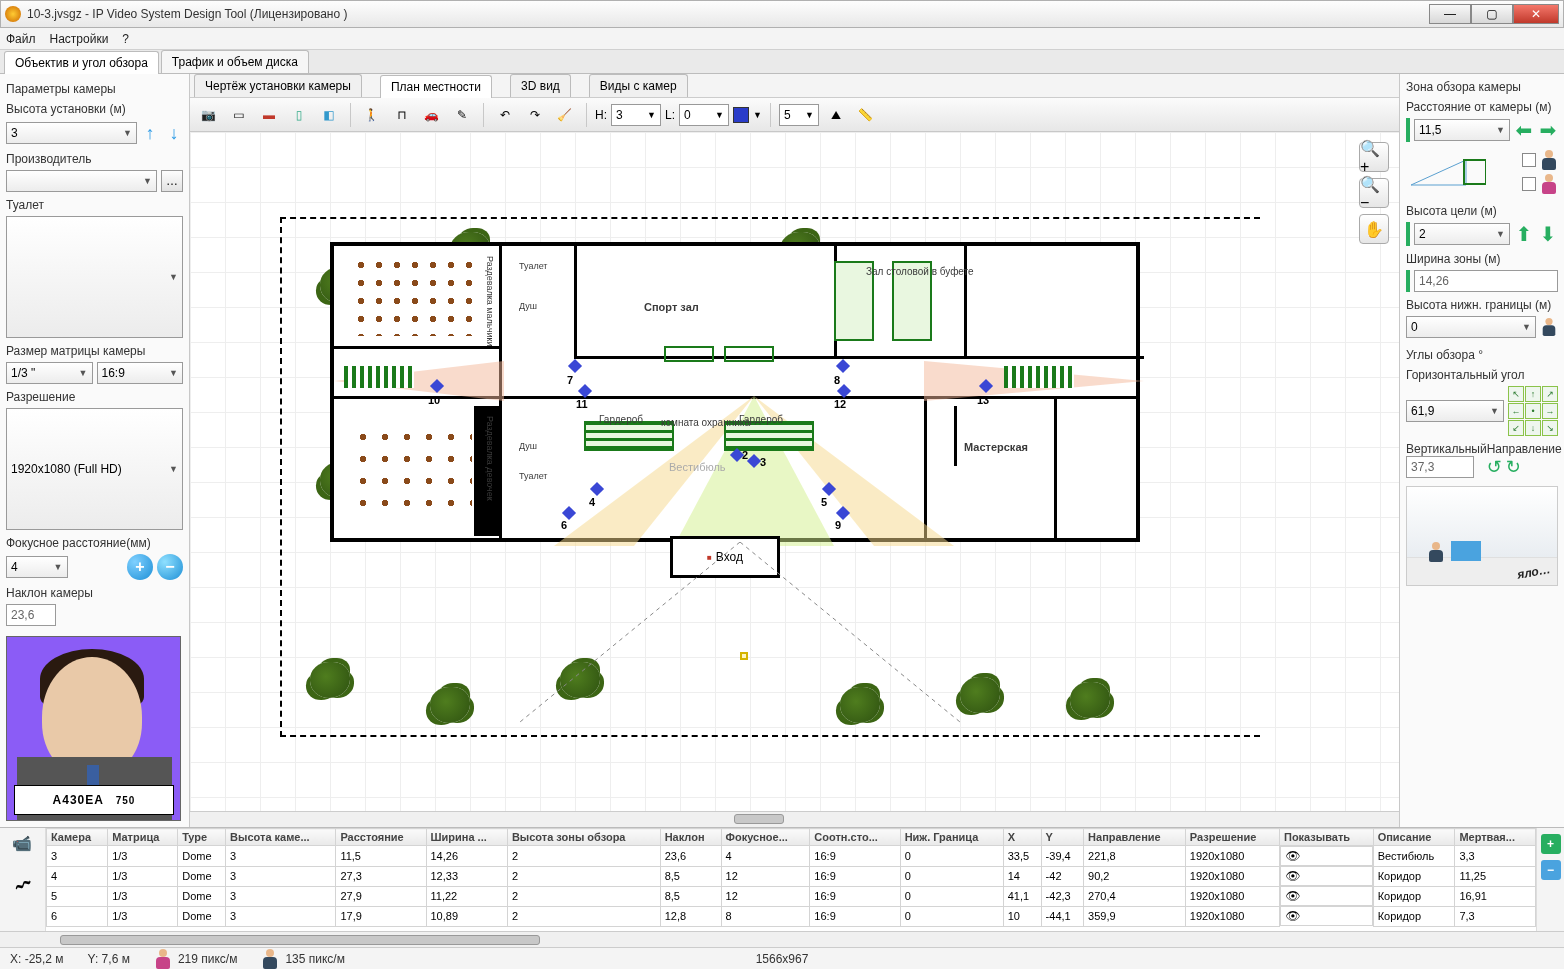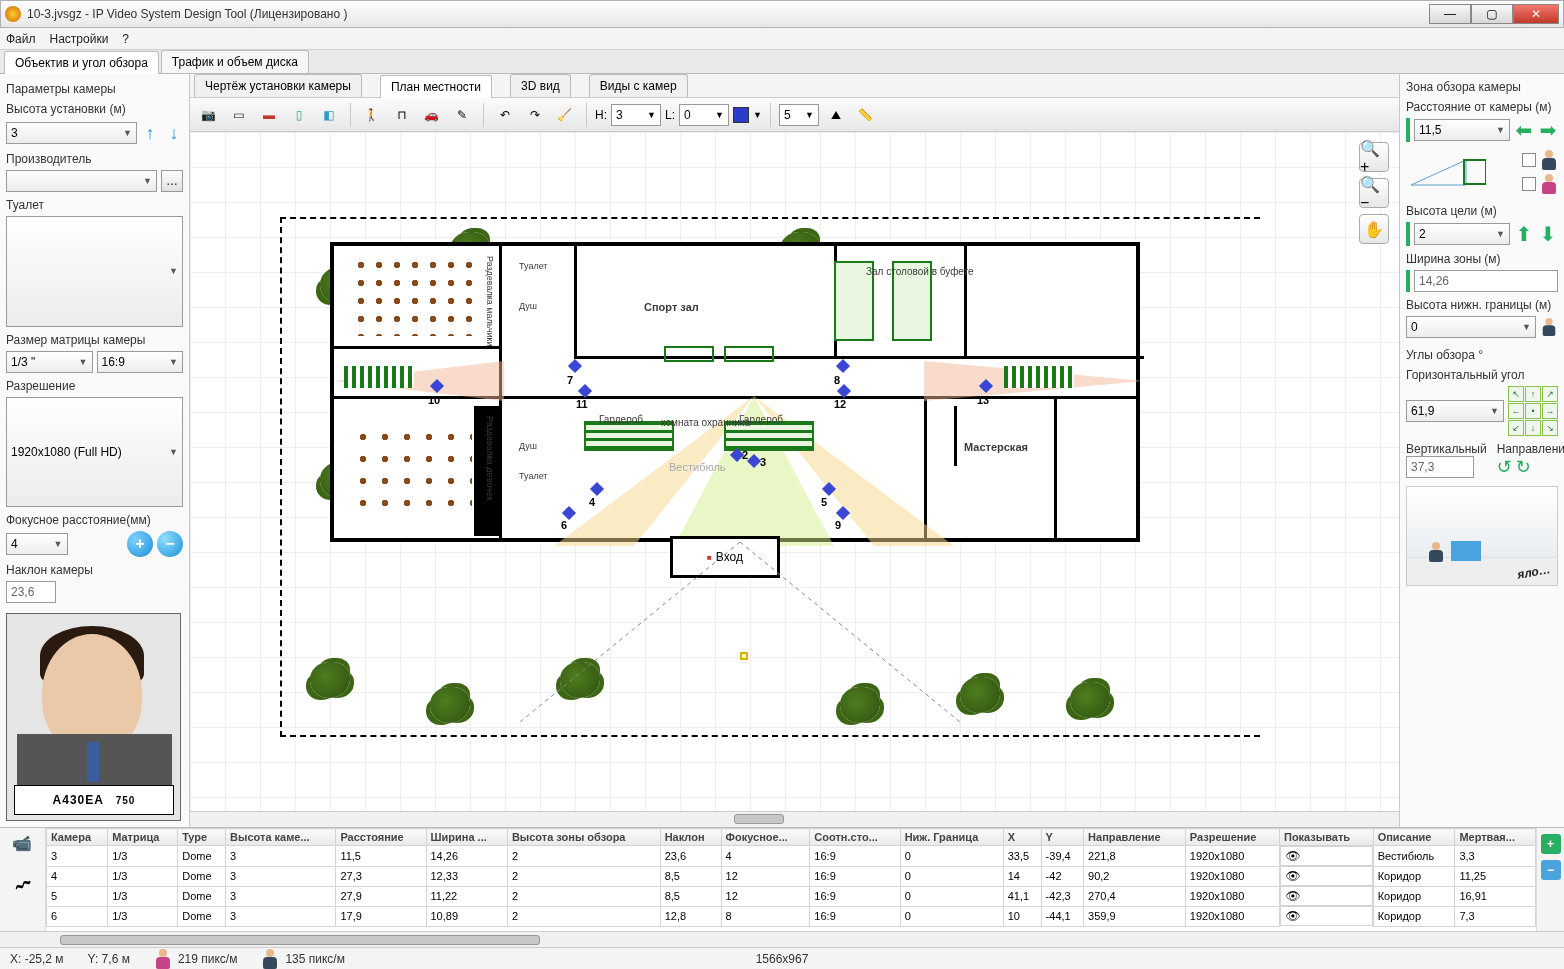--- a/index.html
+++ b/index.html
@@ -32,21 +32,21 @@
 select,.combo,input[type=text] { height:22px; border:1px solid #9a9a9a; background:#fff; padding:0 4px; }
 .combo { flex:1; background:linear-gradient(#fff,#ececec); display:flex; align-items:center; justify-content:space-between;}
 .combo .arr { font-size:9px; color:#555;}
 .sqbtn { width:22px; height:22px; border:1px solid #999; background:linear-gradient(#fdfdfd,#e2e2e2); display:flex; align-items:center; justify-content:center;}
 .updown { display:flex; gap:6px; }
 .arrowbtn { width:18px; height:26px; display:flex; align-items:center; justify-content:center; font-size:18px; }
 .arrowbtn.up{ color:#2e9be6;}
 .circlebtn { width:26px; height:26px; border-radius:50%; display:flex; align-items:center; justify-content:center; color:#fff; font-size:16px; font-weight:bold;}
 .circlebtn.plus{ background:radial-gradient(circle at 30% 30%, #7fd0ff, #1d8fd6);}
 .circlebtn.minus{ background:radial-gradient(circle at 30% 30%, #8fe0ff, #1d8fd6);}
-.preview { margin-top:6px; width:175px; height:208px; background:#e5e5e5; border:1px solid #666; position:relative; overflow:hidden;}
+.preview { margin-top:6px; width:175px; height:185px; background:#8b5cf6; border:1px solid #666; position:relative; overflow:hidden;}
 .face { position:absolute; left:35px; top:20px; width:100px; height:120px; background:#e9c9a8; border-radius:50% 50% 45% 45%; }
 .hair{ position:absolute; left:33px; top:12px; width:104px; height:60px; background:#2a1a10; border-radius:50% 50% 20% 20%;}
 .suit{ position:absolute; left:10px; top:120px; width:155px; height:70px; background:#555; }
 .tie { position:absolute; left:80px; top:128px; width:12px; height:40px; background:#3a5fa0;}
 .plate{ position:absolute; left:7px; bottom:5px; width:160px; height:30px; background:#fff; border:1px solid #000; display:flex; align-items:center; justify-content:center; font-family:monospace; font-size:18px; font-weight:bold; letter-spacing:1px;}
 .plate sup{ font-size:10px;}
 .readonly { background:#eaf1f8; border:1px solid #b8cde0; color:#666;}
 
 
 .center { flex:1; display:flex; flex-direction:column; min-width:0;}
@@ -440,21 +440,21 @@
           <div>↑</div>
           <div>↗</div>
           <div>←</div>
           <div>•</div>
           <div>→</div>
           <div>↙</div>
           <div>↓</div>
           <div>↘</div>
       </div>
     </div>
-    <div class="rp-row" style="gap:10px">
+    <div class="rp-row" style="gap:0">
       <div style="flex:1">
         <div class="lp-label">Вертикальный</div>
         <input type="text" class="readonly" style="width: 68px;" value="37,3">
       </div>
       <div>
         <div class="lp-label">Направление</div>
         <div class="rp-row">
           <span class="green" style="font-size:18px">↺</span>
           <span class="green" style="font-size:18px">↻</span>
         </div>

